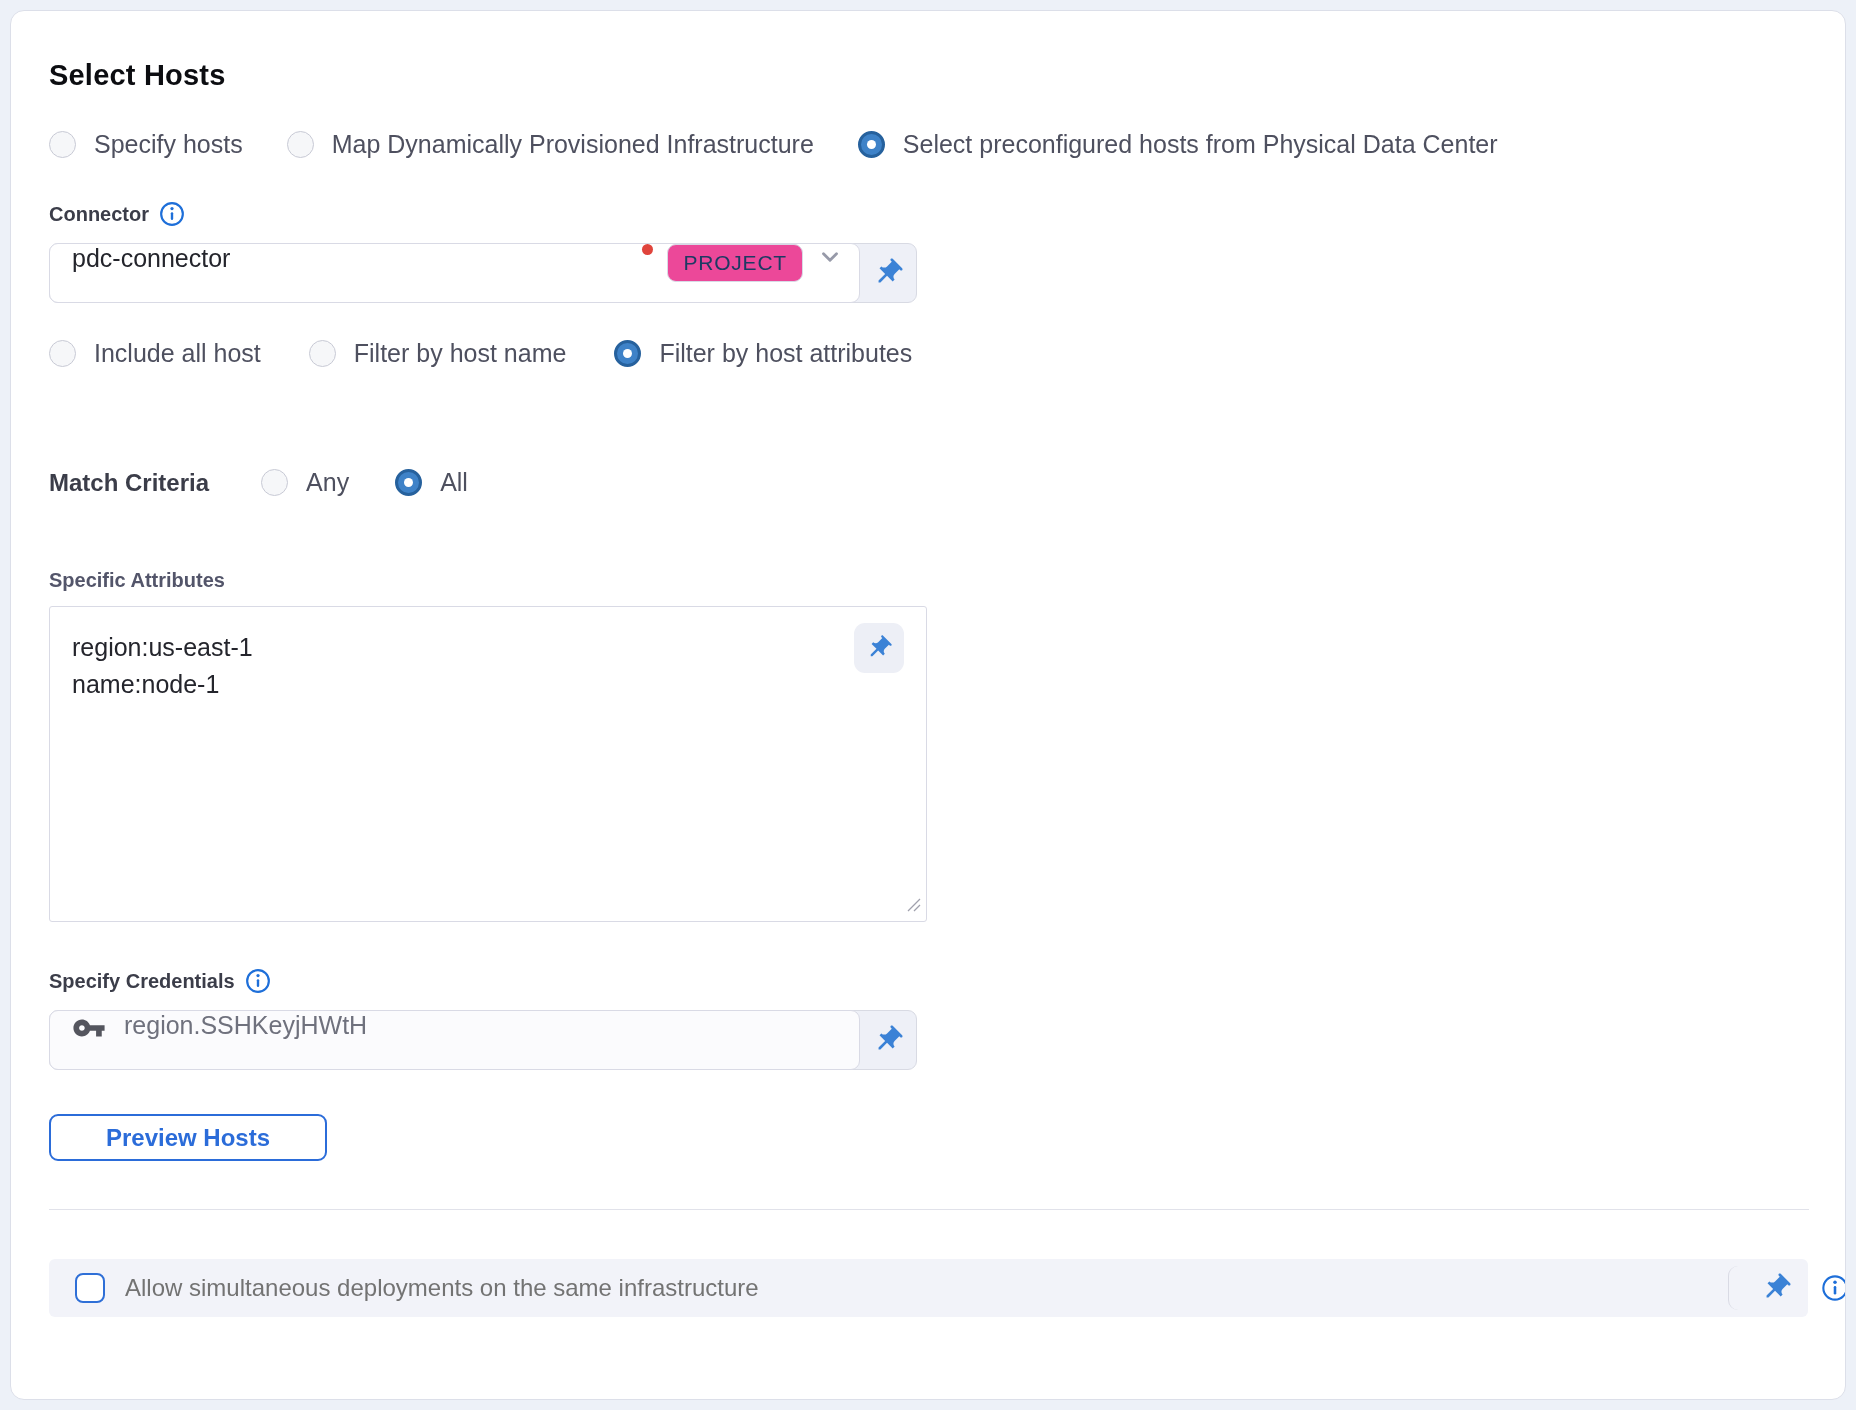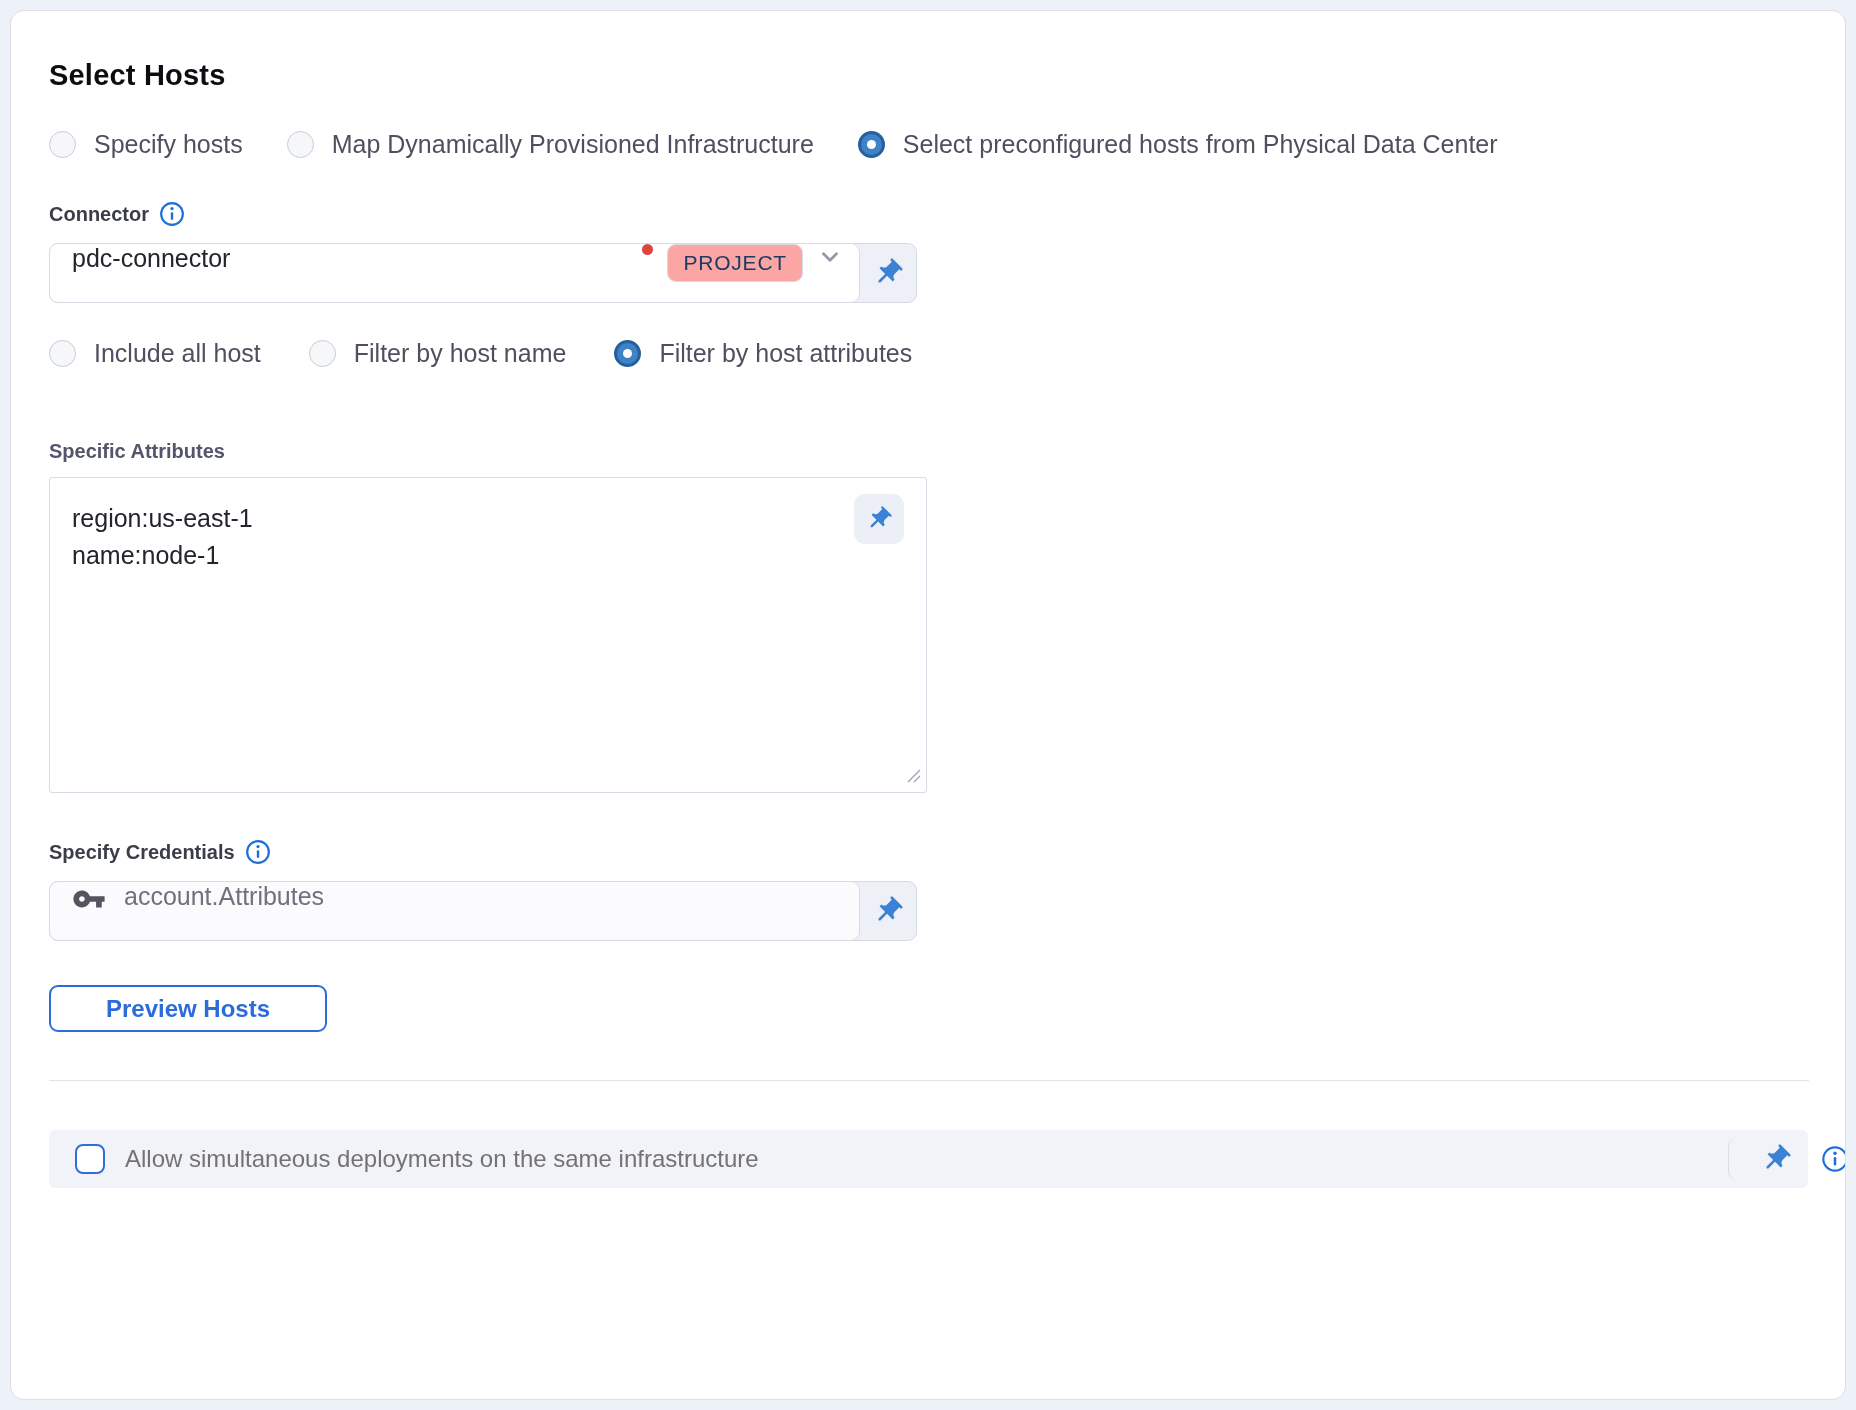--- a/index.html
+++ b/index.html
@@ -51,21 +51,21 @@
     position:absolute; left:-1px; top:-1px; bottom:-1px; right:56px;
     background:#ffffff; border:1px solid #d9dae5; border-radius:9px;
     display:flex; align-items:flex-start; padding:0 16px 0 22px;
   }
   .select-inner.grayed { background:#fbfbfd; }
   .select-value { flex:1; font-size:25px; color:#24252c; white-space:nowrap; overflow:hidden; }
   .select-value.muted { color:#6f717d; margin-left:18px; }
   .req-dot { width:11px; height:11px; border-radius:50%; flex:none; margin-right:14px; }
   .scope-tag {
     padding:6px 15px; border:1px solid #d8dae6; border-radius:9px;
-    background:#fca5a5; color:#1d3a63; font-size:21px; font-weight:500;
+    background:#ec4899; color:#1d3a63; font-size:21px; font-weight:500;
     letter-spacing:.8px; flex:none;
   }
   .chevron { margin-left:14px; flex:none; display:flex; }
   .pin-slot {
     position:absolute; right:0; top:0; bottom:0; width:56px;
     display:flex; align-items:center; justify-content:center; cursor:pointer;
   }
 
   .mc-row { display:flex; align-items:center; margin-top:100px; }
   .mc-label { font-size:24px; font-weight:700; color:#3b3d49; margin-right:52px; }
@@ -183,20 +183,31 @@
     <label class="radio-item">
       <span class="radio"></span>
       <span class="radio-label">Filter by host name</span>
     </label>
     <label class="radio-item">
       <span class="radio selected"></span>
       <span class="radio-label">Filter by host attributes</span>
     </label>
   </div>
 
+  <div class="mc-row">
+    <span class="mc-label">Match Criteria</span>
+    <label class="radio-item">
+      <span class="radio"></span>
+      <span class="radio-label">Any</span>
+    </label>
+    <label class="radio-item">
+      <span class="radio selected"></span>
+      <span class="radio-label">All</span>
+    </label>
+  </div>
 
   <div class="field-label-row attr-label-row">
     <span class="field-label soft">Specific Attributes</span>
   </div>
   <div class="textarea-wrap">
     <textarea spellcheck="false" style="">region:us-east-1
 name:node-1</textarea>
     <div class="textarea-pin">
       <svg width="28" height="28" viewBox="0 0 24 24">
           <g transform="rotate(45 12 12)">
@@ -221,21 +232,21 @@
       </svg>
     </span>
   </div>
   <div class="select-field">
     <div class="select-inner grayed">
       <span class="key-icon">
         <svg width="34" height="34" viewBox="0 0 24 24" fill="#54555e">
           <path d="M12.65 10C11.83 7.67 9.61 6 7 6c-3.31 0-6 2.69-6 6s2.69 6 6 6c2.61 0 4.83-1.67 5.65-4H17v4h4v-4h2v-4H12.65zM7 14c-1.1 0-2-.9-2-2s.9-2 2-2 2 .9 2 2-.9 2-2 2z"></path>
         </svg>
       </span>
-      <span class="select-value muted">account.Attributes</span>
+      <span class="select-value muted">region.SSHKeyjHWtH</span>
     </div>
     <div class="pin-slot">
       <svg width="32" height="32" viewBox="0 0 24 24">
           <g transform="rotate(45 12 12)">
         <path fill="#3b82d6" d="M16 9V4h1c.55 0 1-.45 1-1s-.45-1-1-1H7c-.55 0-1 .45-1 1s.45 1 1 1h1v5c0 1.66-1.34 3-3 3v2h5.97v7l1 1 1-1v-7H19v-2c-1.66 0-3-1.34-3-3z"></path>
       </g>
         </svg>
     </div>
   </div>
 

